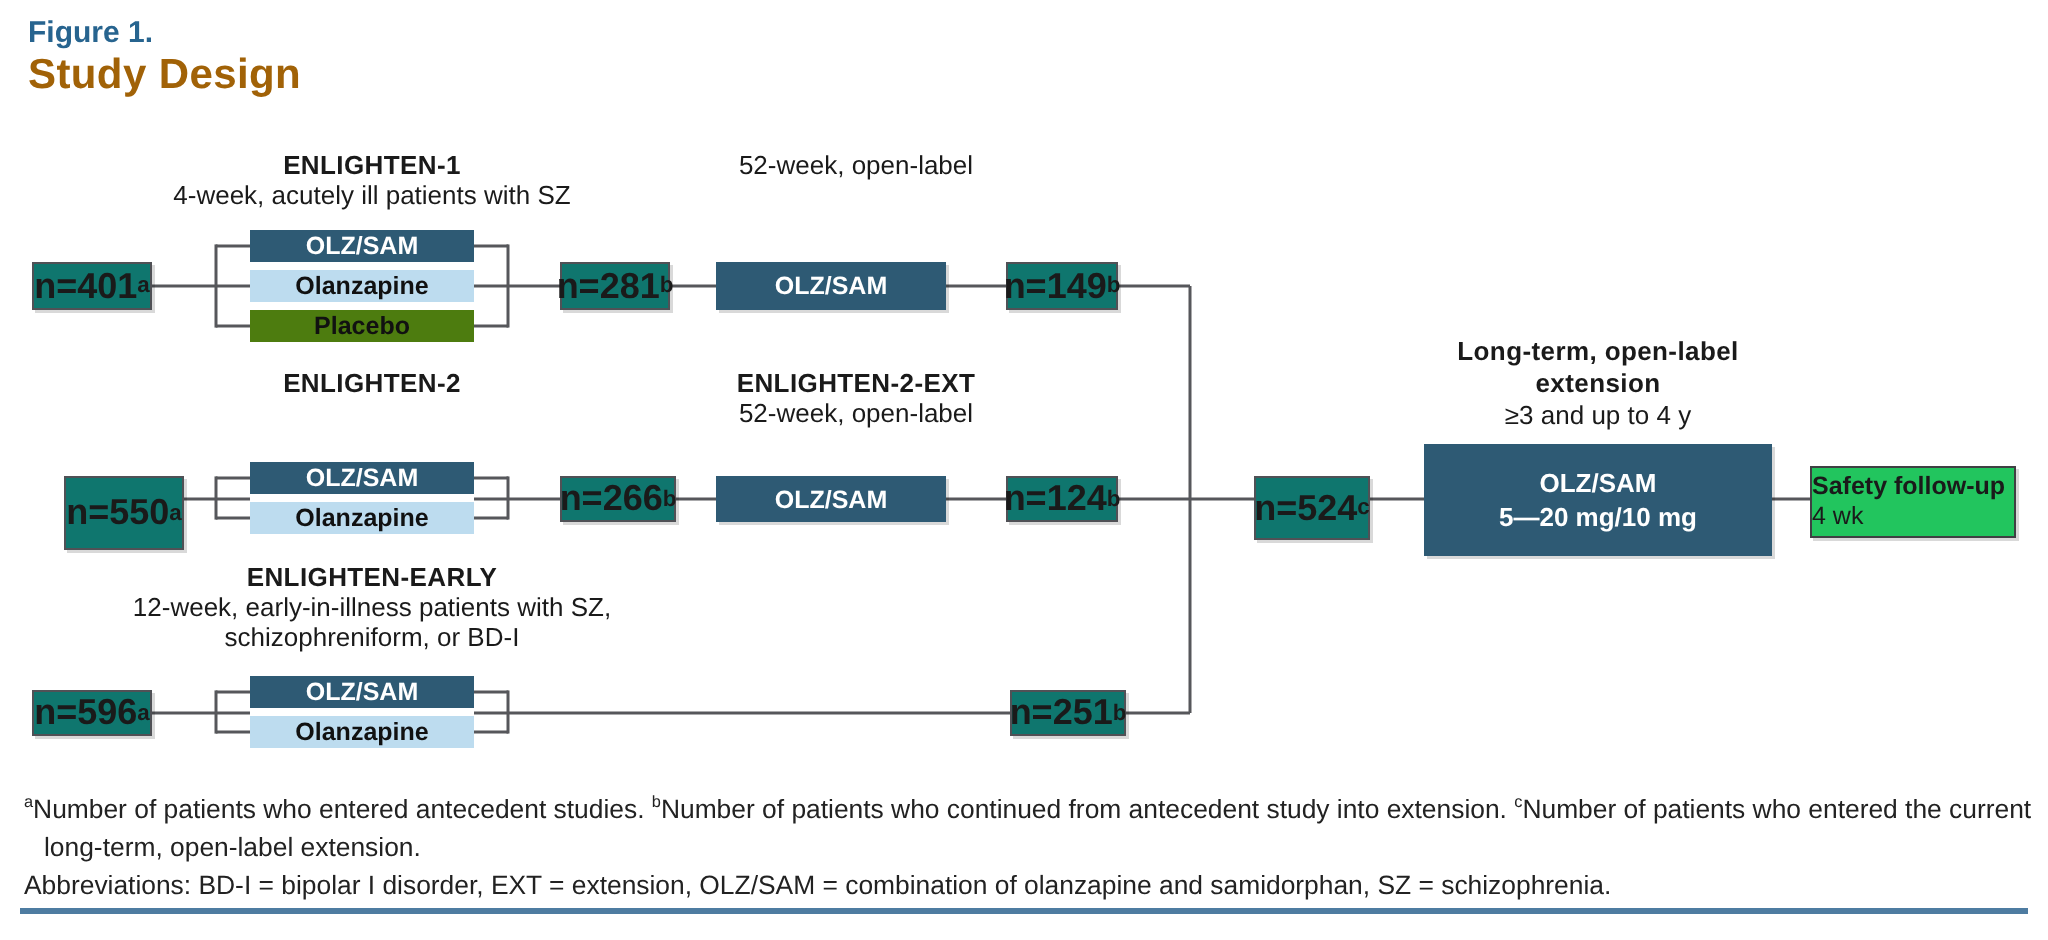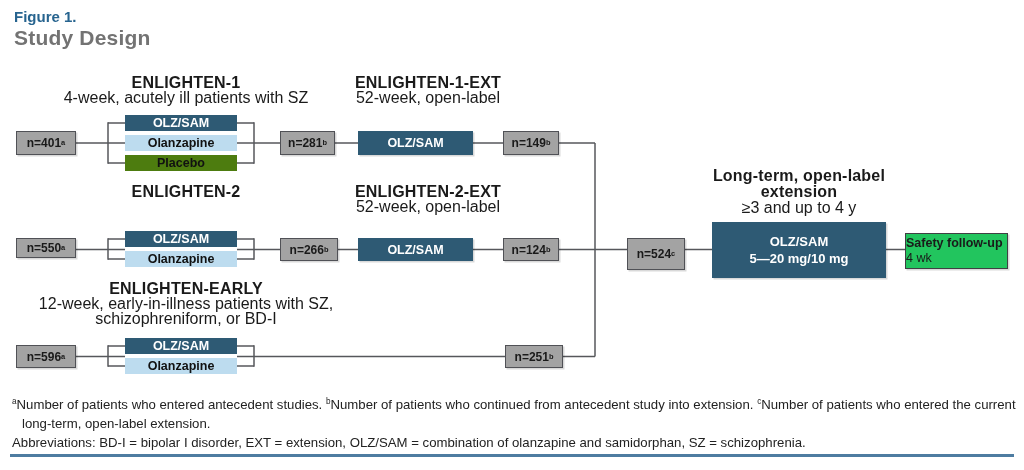--- a/index.html
+++ b/index.html
@@ -3,30 +3,30 @@
 <meta charset="utf-8">
 <style>
   html,body{margin:0;padding:0;background:#ffffff;}
   #canvas{
     position:relative;width:1024px;height:470px;background:#ffffff;overflow:hidden;
     font-family:"Liberation Sans",sans-serif;color:#1a1a1a;
   }
   .abs{position:absolute;}
   
   .fig-label{left:14px;top:8px;font-size:15px;font-weight:bold;color:#27648f;}
-  .fig-title{left:14px;top:26px;font-size:21px;font-weight:bold;color:#737373;letter-spacing:.2px;}
-  
-  .hdr{text-align:center;font-size:16px;line-height:15px;}
+  .fig-title{left:14px;top:26px;font-size:21px;font-weight:bold;color:#a16207;letter-spacing:.2px;}
+  
+  .hdr{text-align:center;font-size:13px;line-height:15px;}
   .hdr .hname{font-weight:bold;letter-spacing:.2px;}
   .hdr .hdesc{font-weight:normal;}
   
   .nbox{
-    background:#a3a3a3;border:1.5px solid #505156;box-sizing:border-box;
+    background:#0f766e;border:1.5px solid #505156;box-sizing:border-box;
     display:flex;align-items:center;justify-content:center;
-    font-size:12px;font-weight:600;box-shadow:1.5px 1.5px 0 rgba(0,0,0,.15);
+    font-size:18px;font-weight:600;box-shadow:1.5px 1.5px 0 rgba(0,0,0,.15);
   }
   .nbox sup,.fnotes sup{font-size:.62em;vertical-align:super;line-height:0;font-weight:inherit;}
   
   .arm{
     width:112px;height:16px;display:flex;align-items:center;justify-content:center;
     font-size:12.5px;font-weight:bold;box-sizing:border-box;
   }
   .arm.dark{background:#2e5a74;color:#ffffff;}
   .arm.light{background:#bddcef;color:#111111;}
   .arm.gray{background:#4d7c0f;color:#111111;}
@@ -101,21 +101,20 @@
 
   <div class="abs fig-label">Figure 1.</div>
   <div class="abs fig-title">Study Design</div>
 
   <div class="abs hdr" style="left:26px;top:75px;width:320px;">
     <div class="hname">ENLIGHTEN-1</div>
     <div class="hdesc">4-week, acutely ill patients with SZ</div>
   </div>
 
   <div class="abs hdr" style="left:318px;top:75px;width:220px;">
-    <div class="hname">ENLIGHTEN-1-EXT</div>
     <div class="hdesc">52-week, open-label</div>
   </div>
 
   <div class="abs nbox" style="left:16px;top:131px;width:60px;height:24px;">
     <span>n=401</span>
       <sup>a</sup>
   </div>
   <div class="abs" style="left:125px;top:115px;">
     <div class="arm dark" style="margin-bottom:4px;">OLZ/SAM</div>
     <div class="arm light" style="margin-bottom:4px;">Olanzapine</div>
@@ -133,21 +132,21 @@
 
   <div class="abs hdr" style="left:26px;top:184px;width:320px;">
     <div class="hname">ENLIGHTEN-2</div>
   </div>
 
   <div class="abs hdr" style="left:318px;top:184px;width:220px;">
     <div class="hname">ENLIGHTEN-2-EXT</div>
     <div class="hdesc">52-week, open-label</div>
   </div>
 
-  <div class="abs nbox" style="left:16px;top:238px;width:60px;height:20px;">
+  <div class="abs nbox" style="left:32px;top:238px;width:60px;height:37px;">
     <span>n=550</span>
       <sup>a</sup>
   </div>
   <div class="abs" style="left:125px;top:231px;">
     <div class="arm dark" style="margin-bottom:4px;">OLZ/SAM</div>
     <div class="arm light">Olanzapine</div>
   </div>
   <div class="abs nbox" style="left:280px;top:238px;width:58px;height:23px;">
     <span>n=266</span>
       <sup>b</sup>

